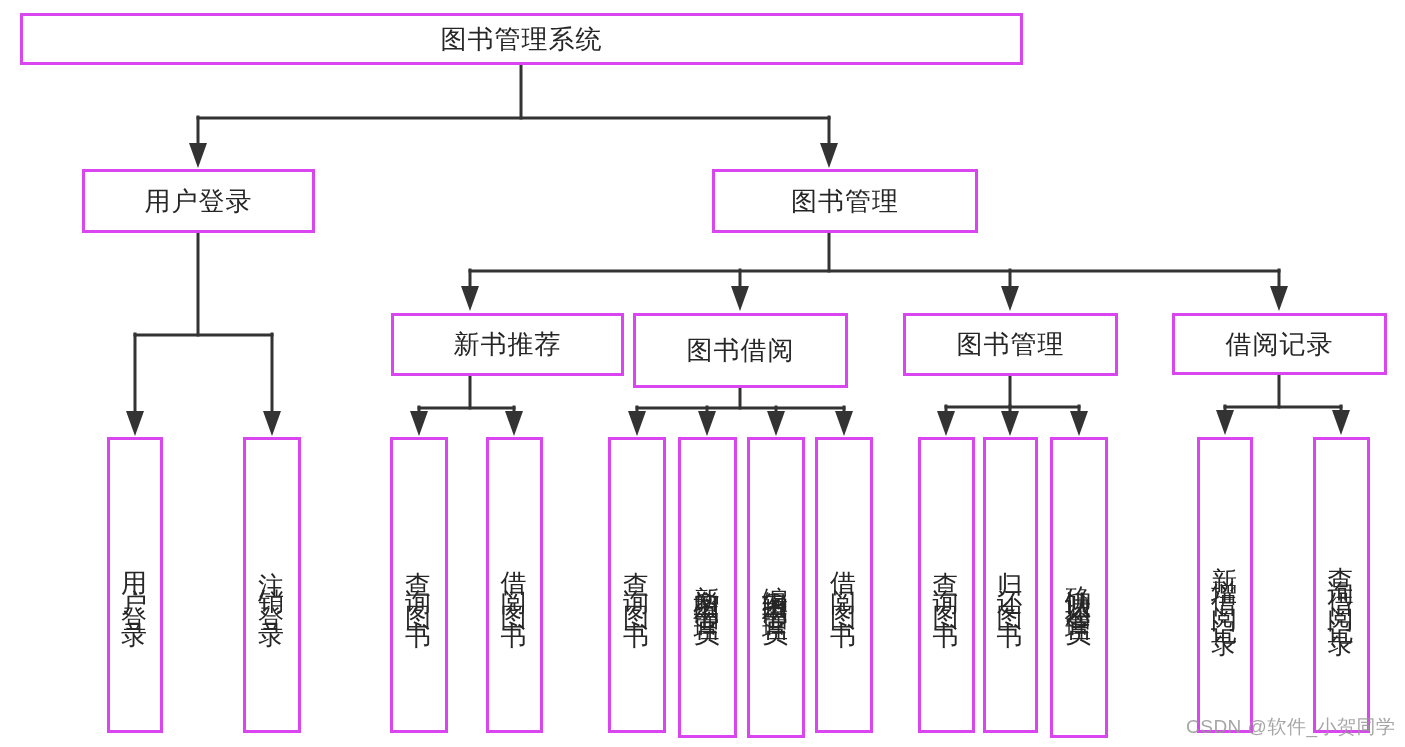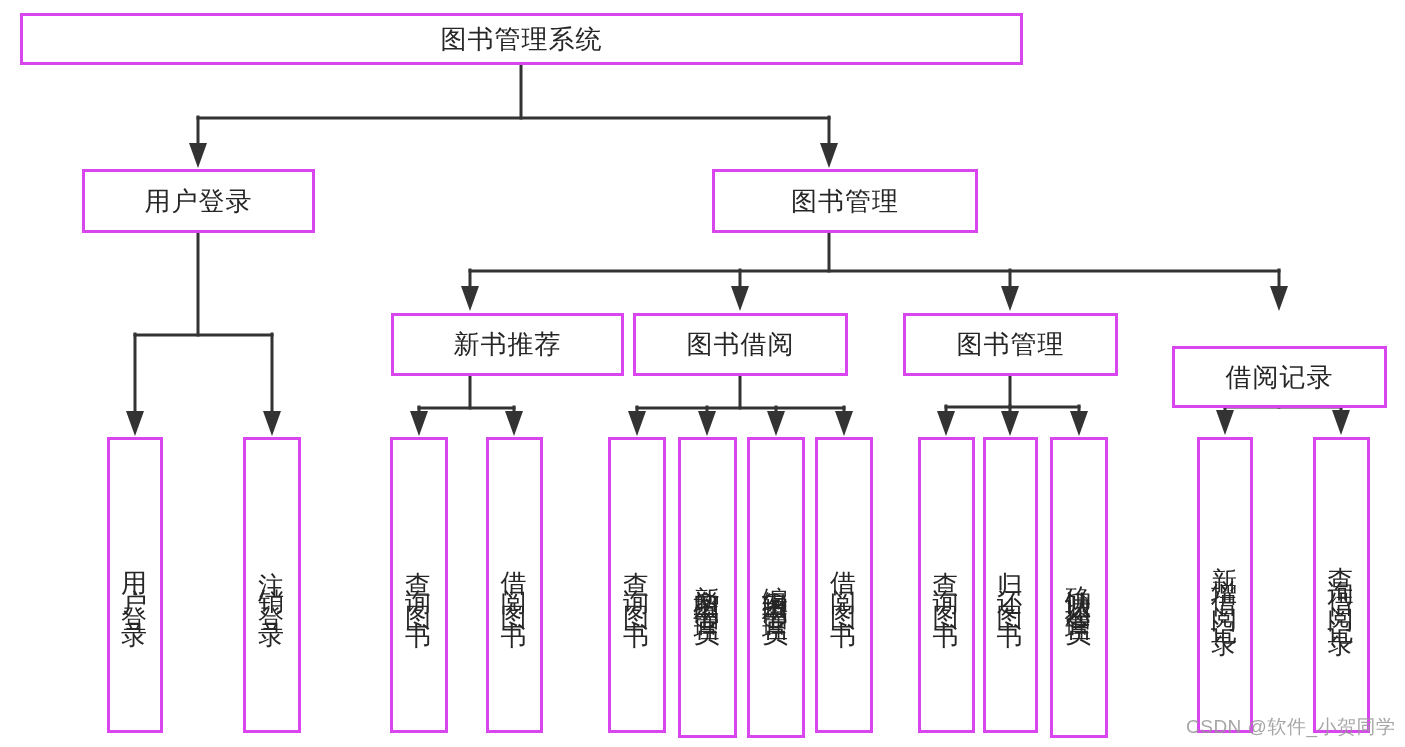--- a/index.html
+++ b/index.html
@@ -127,23 +127,23 @@
       </g>
     </g>
   </svg>
 
   <div class="box" style="left:20px;top:13px;width:1003px;height:52px;">图书管理系统</div>
 
   <div class="box" style="left:82px;top:169px;width:233px;height:64px;">用户登录</div>
   <div class="box" style="left:712px;top:169px;width:266px;height:64px;">图书管理</div>
 
   <div class="box" style="left:363px;top:313px;width:233px;height:63px;margin-left:28px;">新书推荐</div>
-  <div class="box" style="left:633px;top:313px;width:215px;height:63px;">图书借阅</div>
+  <div class="box" style="left:633px;top:313px;width:215px;height:75px;">图书借阅</div>
   <div class="box" style="left:903px;top:313px;width:215px;height:63px;">图书管理</div>
-  <div class="box" style="left:1172px;top:313px;width:215px;height:62px;margin-top:33px;">借阅记录</div>
+  <div class="box" style="left:1172px;top:313px;width:215px;height:62px;">借阅记录</div>
 
   <div class="box leaf ls-4" style="left:107px;top:437px;width:56px;height:296px;">
     <span>用户登录</span>
   </div>
   <div class="box leaf ls-4" style="left:243px;top:437px;width:58px;height:296px;">
     <span>注销登录</span>
   </div>
 
   <div class="box leaf ls-4" style="left:390px;top:437px;width:58px;height:296px;">
     <span>查询图书</span>

